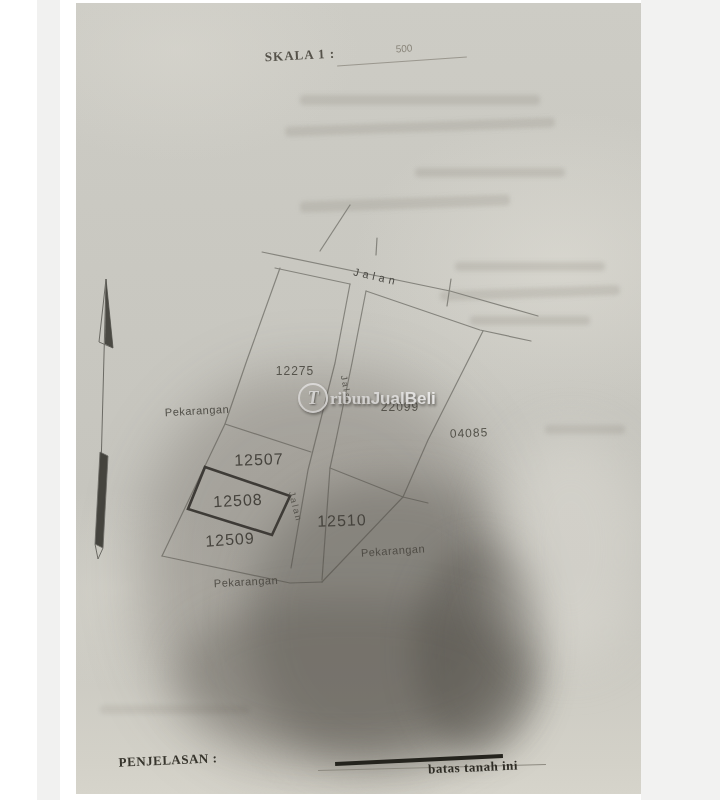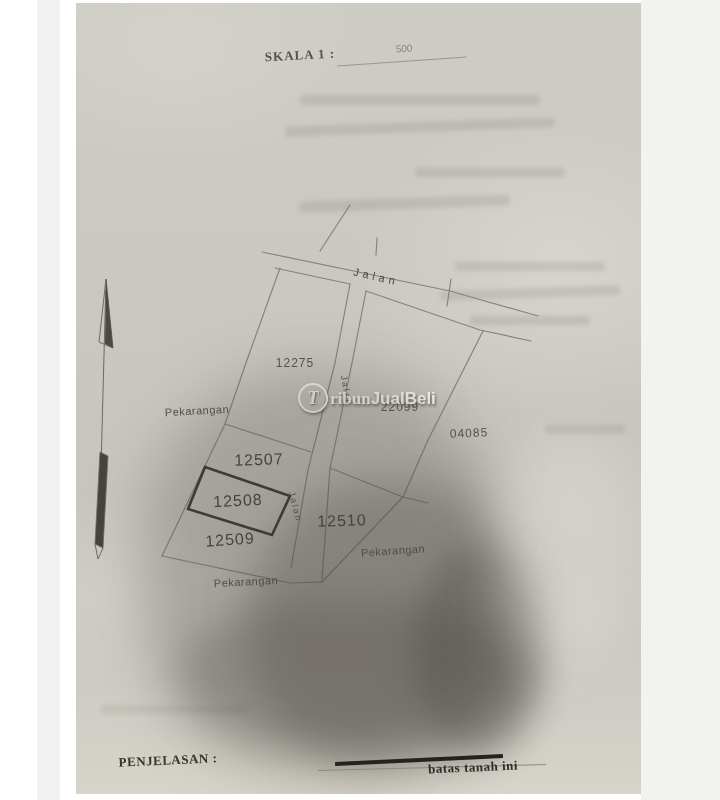--- a/index.html
+++ b/index.html
@@ -108,21 +108,21 @@
       <path d="M30,276 L37,345 L29,341 Z" fill="#4a4943"></path>
       <path d="M24,449 L32,453 L27,545 L19,541 Z" fill="#45443e" stroke="#6b6a64" stroke-width="0.8"></path>
       <path d="M19,541 L22,556 L27,545" fill="none" stroke="#6b6a64" stroke-width="1"></path>
     </g>
   </svg>
 
   <span class="lbl road-label" style="left:300px;top:274px;transform:translate(-50%,-50%) rotate(13deg);">Jalan</span>
   <span class="lbl road-label-v" style="left:270px;top:388px;transform:translate(-50%,-50%) rotate(80deg);">Jalan</span>
   <span class="lbl road-label-v" style="left:219px;top:504px;transform:translate(-50%,-50%) rotate(76deg);">Jalan</span>
 
-  <span class="lbl num-small" style="left:219px;top:360px;">12275</span>
+  <span class="lbl num-small" style="left:219px;top:368px;">12275</span>
   <span class="lbl num-small" style="left:324px;top:404px;">22099</span>
   <span class="lbl num-small" style="left:393px;top:430px;transform:translate(-50%,-50%) rotate(-2deg);">04085</span>
   <span class="lbl num-big" style="left:183px;top:457px;transform:translate(-50%,-50%) rotate(-2deg);">12507</span>
   <span class="lbl num-big" style="left:162px;top:498px;transform:translate(-50%,-50%) rotate(-3deg);">12508</span>
   <span class="lbl num-big" style="left:154px;top:537px;transform:translate(-50%,-50%) rotate(-4deg);">12509</span>
   <span class="lbl num-big" style="left:266px;top:518px;transform:translate(-50%,-50%) rotate(-2deg);">12510</span>
 
   <span class="lbl landuse" style="left:121px;top:408px;transform:translate(-50%,-50%) rotate(-3deg);">Pekarangan</span>
   <span class="lbl landuse" style="left:317px;top:548px;transform:translate(-50%,-50%) rotate(-4deg);">Pekarangan</span>
   <span class="lbl landuse" style="left:170px;top:579px;transform:translate(-50%,-50%) rotate(-3deg);">Pekarangan</span>

